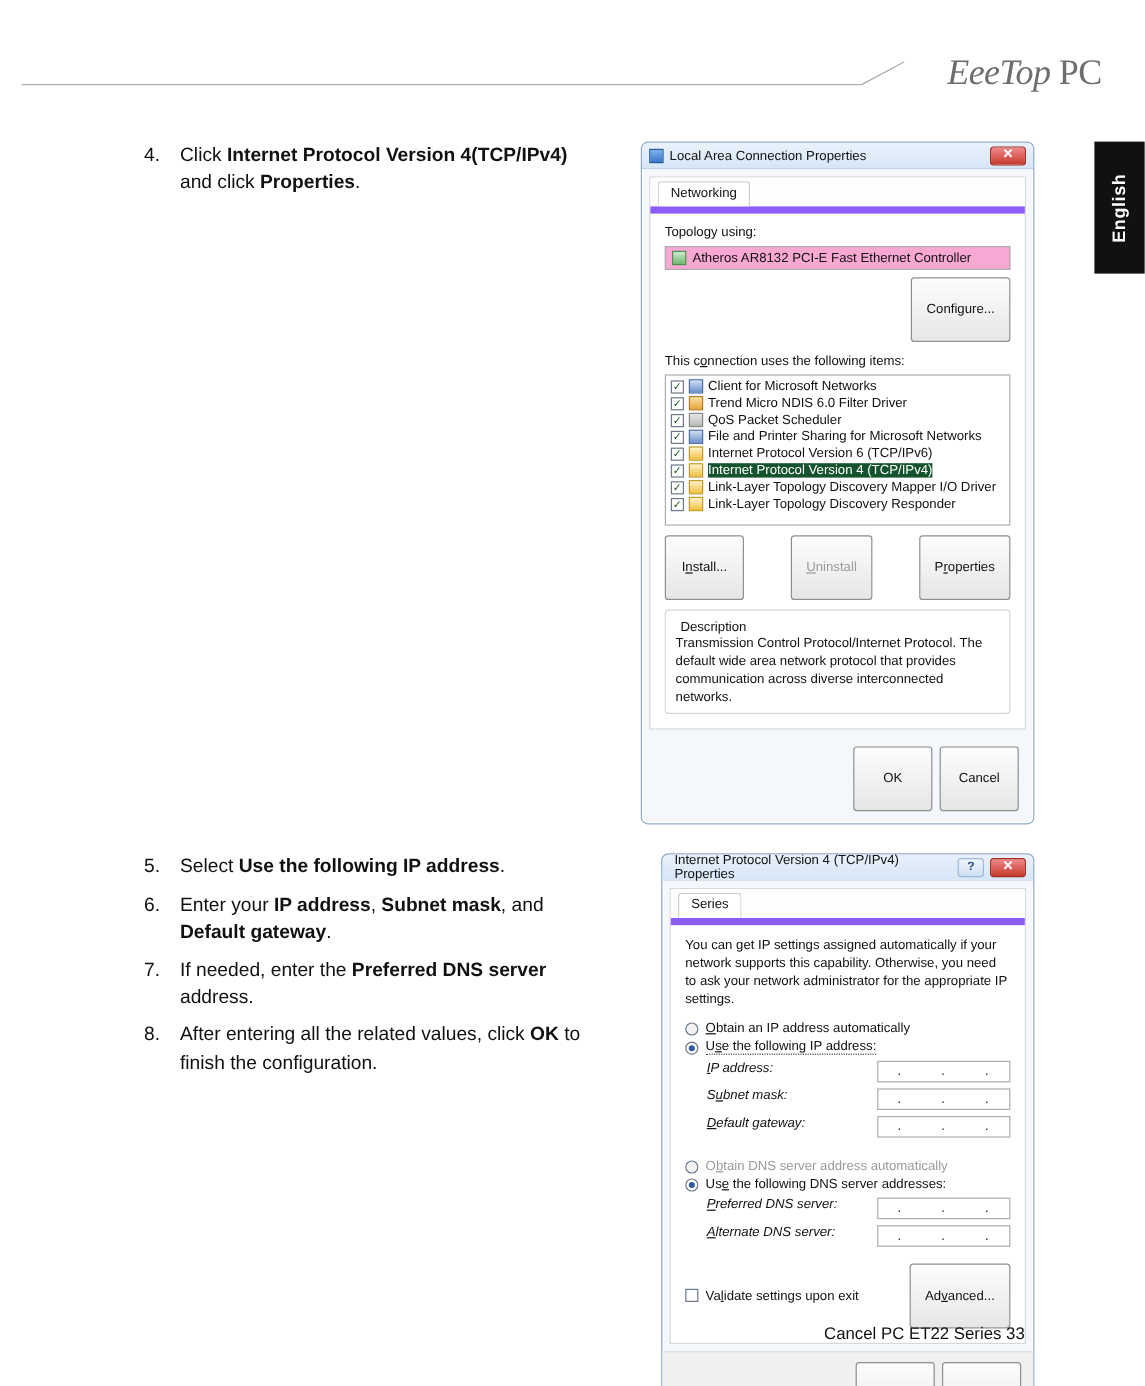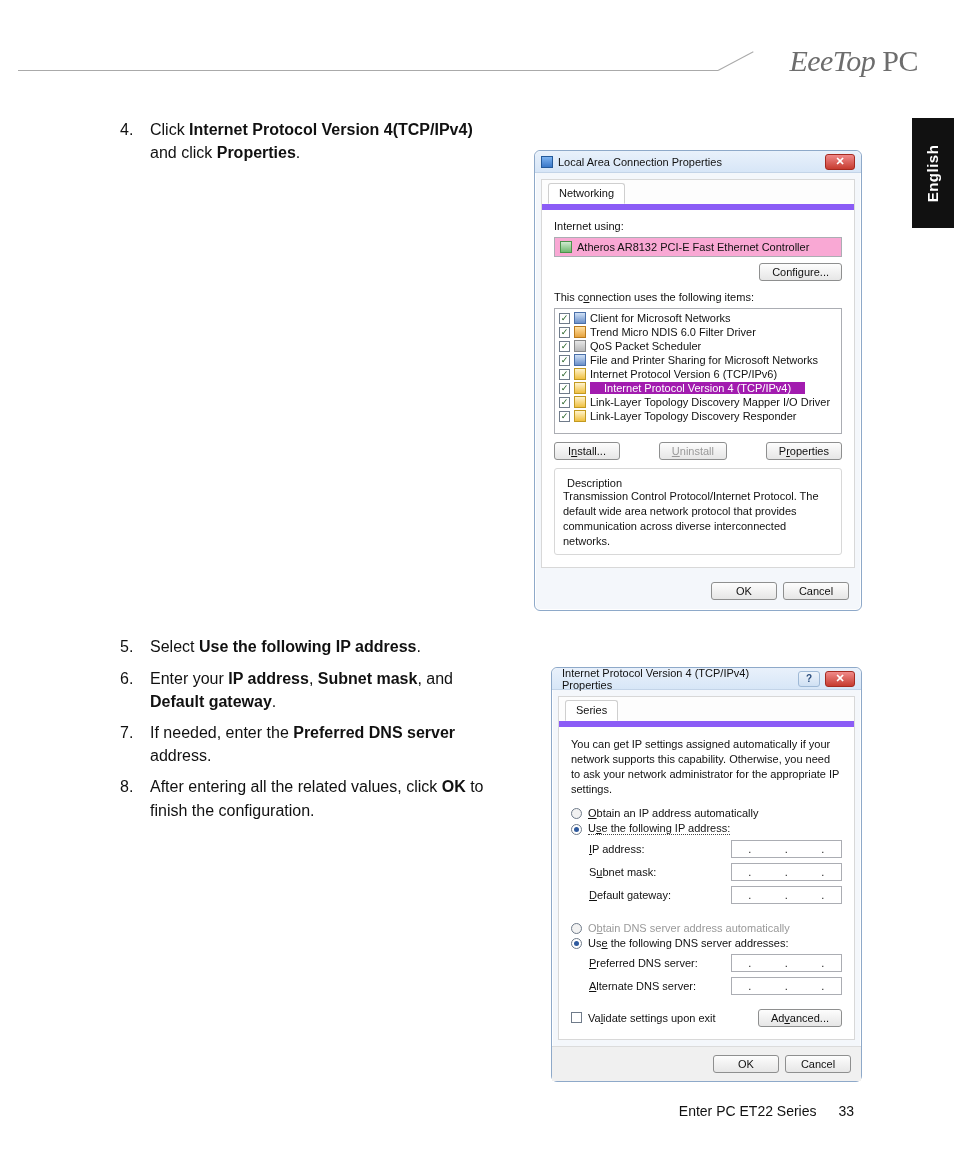--- a/index.html
+++ b/index.html
@@ -56,21 +56,21 @@
   .row { display: flex; gap: 20px; margin-bottom: 24px; }
   .instructions {
     width: 370px;
     font-size: 16px;
     line-height: 1.45;
   }
   .instructions ol { list-style: none; }
   .instructions li { display: flex; margin-bottom: 8px; }
   .instructions .num { width: 30px; flex-shrink: 0; }
   .instructions b { font-weight: 700; }
-  .shot-col { flex: 1; display:flex; justify-content:flex-end;margin-top:32px; }
+  .shot-col { flex: 1; display:flex; justify-content:flex-end; }
   
   .win {
     background: #f4f7fb;
     border: 1px solid #8ea9c9;
     border-radius: 6px;
     box-shadow: 0 0 0 1px #fff inset;
     font-size: 11px;
     color: #111;
     width: 328px;
   }
@@ -138,21 +138,21 @@
   }
   .nic-icon {
     width:12px;height:12px;
     background: linear-gradient(#cfe9cf,#6fb96f);
     border:1px solid #4a934a;
   }
   .btn {
     background: linear-gradient(#fdfdfd,#e6e6e6);
     border: 1px solid #8e8f8f;
     border-radius: 3px;
-    padding: 2px 12px;
+    padding: 20px 12px;
     font-size: 11px;
     min-width: 66px;
     text-align:center;
     display:inline-block;
   }
   .btn.disabled { color:#9a9a9a; }
   .right { text-align:right; }
   .item-list {
     border:1px solid #abadb3;
     background:#fff;
@@ -161,21 +161,21 @@
     height: 126px;
     overflow:hidden;
   }
   .item-row {
     display:flex; align-items:center; gap:4px;
     padding: 1px 4px;
     font-size:11px;
     white-space:nowrap;
   }
   .item-row.sel .txt {
-    background:#a21caf; color:#fff; padding:0 14px;
+    background:#14532d; color:#fff; padding:0 0;
   }
   .chk {
     width:11px;height:11px;border:1px solid #6f7b8a;background:#fff;
     display:inline-flex;align-items:center;justify-content:center;
     font-size:9px;color:#1a5a1a;line-height:1;
   }
   .ic {
     width:12px;height:12px;display:inline-block;
   }
   .ic-mon{background:linear-gradient(#cfe0f5,#6a8fc8);border:1px solid #4a6fa8;}
@@ -206,21 +206,21 @@
   .footer-btns.transparent { background:transparent; border-top:none; padding: 8px 12px 10px;}
   
   .radio {
     width:11px;height:11px;border:1px solid #6f7b8a;border-radius:50%;
     display:inline-flex;align-items:center;justify-content:center;
   }
   .radio.on::after{content:"";width:5px;height:5px;border-radius:50%;background:#2f5a9e;}
   .radio.off{ background:#f2f2f2; }
   .radio-row{display:flex;align-items:flex-end;gap:6px;font-size:11px;margin:3px 0;}
   .field-row{
-    display:flex;align-items:center;gap:20px;font-size:11px;margin:5px 0 5px 18px;
+    display:flex;align-items:flex-start;gap:20px;font-size:11px;margin:5px 0 5px 18px;font-style:italic;
   }
   .field-row .flabel{width:140px;}
   .ipbox{
     width:128px;height:18px;border:1px solid #abadb3;background:#fff;
     display:flex;align-items:center;justify-content:space-around;
     font-size:11px;color:#555;
   }
   .ipbox span{color:#222;}
   .chk2{
     width:11px;height:11px;border:1px solid #6f7b8a;background:#fff;display:inline-block;
@@ -228,21 +228,21 @@
   .note { font-size:11px; line-height:1.35; margin-bottom:10px;}
   .sep { height:10px; }
   .adv-row{display:flex;justify-content:space-between;align-items:center;margin-top:14px;}
   
   .page-footer {
     position:absolute;
     bottom: 36px; right: 100px;
     font-size: 14px;
     color:#111;
   }
-  .page-footer .pg { margin-left: 18px; }
+  .page-footer .pg { }
   .u { text-decoration: underline; }
 </style>
 </head>
 <body>
 
 <div class="header-line"></div>
 <div class="header-line-slant"></div>
 <div class="brand">
   <span><i>Eee</i>Top <span class="pc">PC</span></span>
 </div>
@@ -271,21 +271,21 @@
         <div class="titlebar">
           <span class="title-icon"></span>
           <span class="title-text">Local Area Connection Properties</span>
           <span class="close-btn">✕</span>
         </div>
         <div class="win-inner">
           <div class="tab-strip">
             <div class="tab">Networking</div>
           </div>
           <div class="pane">
-            <div class="lbl">Internet using:</div>
+            <div class="lbl">Topology using:</div>
             <div class="textbox">
               <span class="nic-icon"></span>
               <span>Atheros AR8132 PCI-E Fast Ethernet Controller</span>
             </div>
             <div class="right" style="margin-top:6px;">
               <span class="btn">Configure...</span>
             </div>
             <div class="lbl" style="margin-top:10px;">This c<span class="u">o</span>nnection uses the following items:</div>
             <div class="item-list">
               <div class="item-row">
@@ -458,15 +458,15 @@
           <span class="btn">OK</span>
           <span class="btn">Cancel</span>
         </div>
       </div>
     </div>
   </div>
 
 </div>
 
 <div class="page-footer">
-  <span>Enter PC ET22 Series</span>
+  <span>Cancel PC ET22 Series</span>
   <span class="pg">33</span>
 </div>
 
 </body></html>

